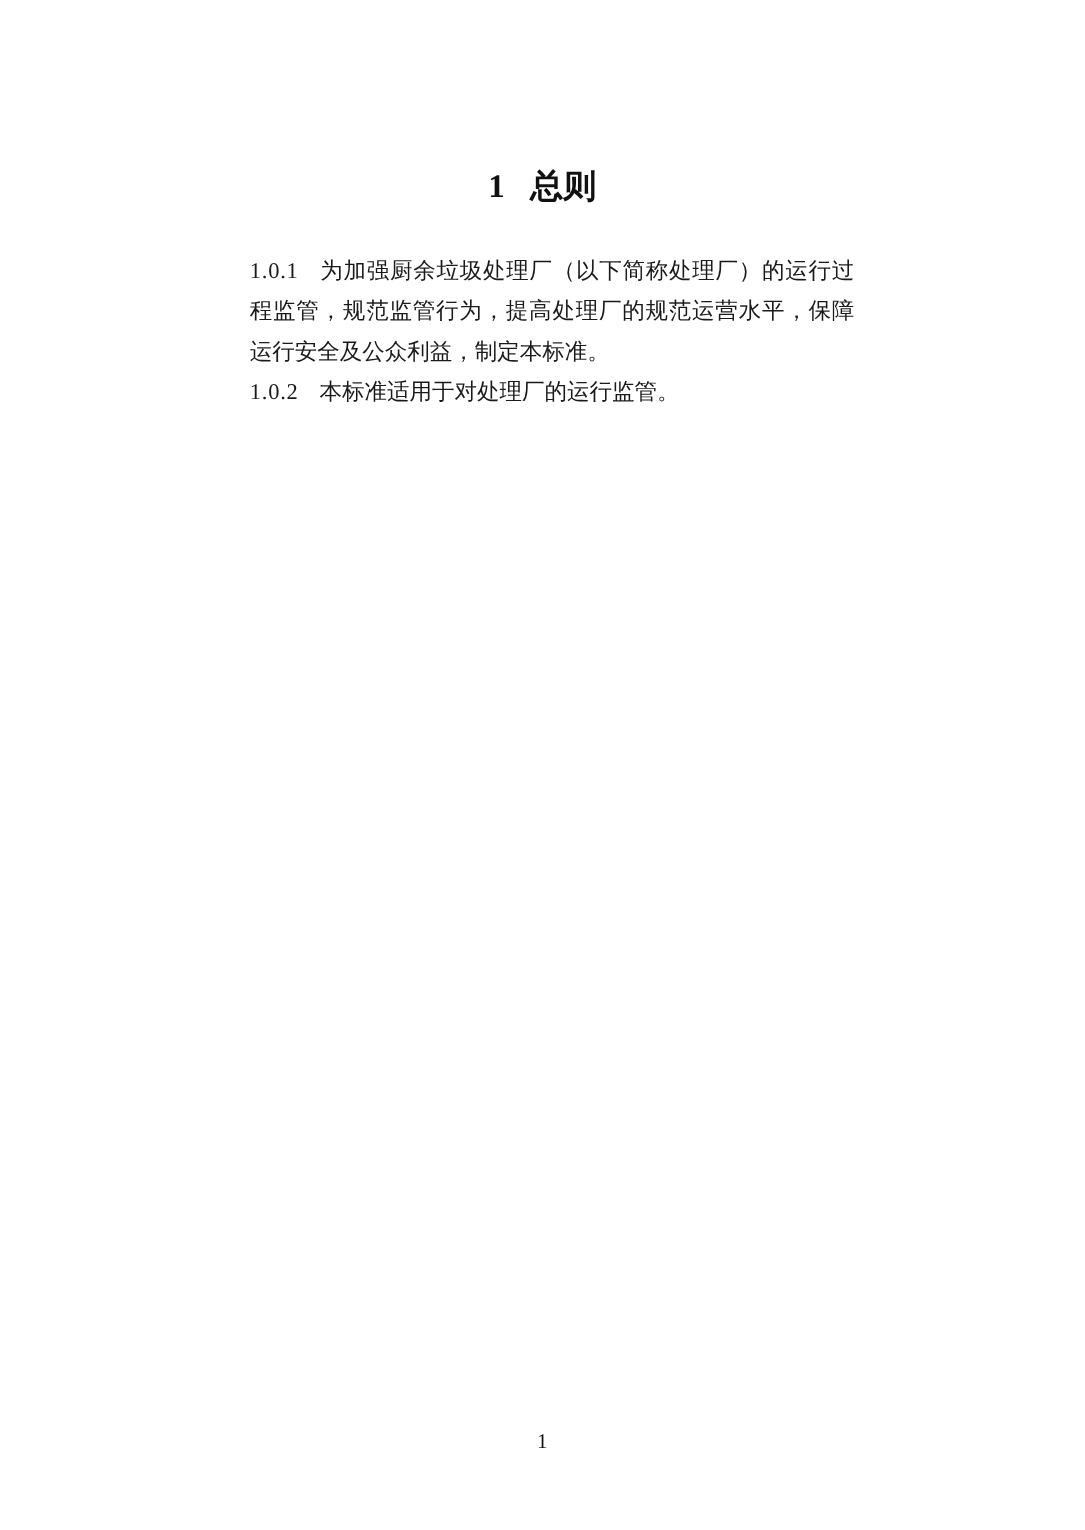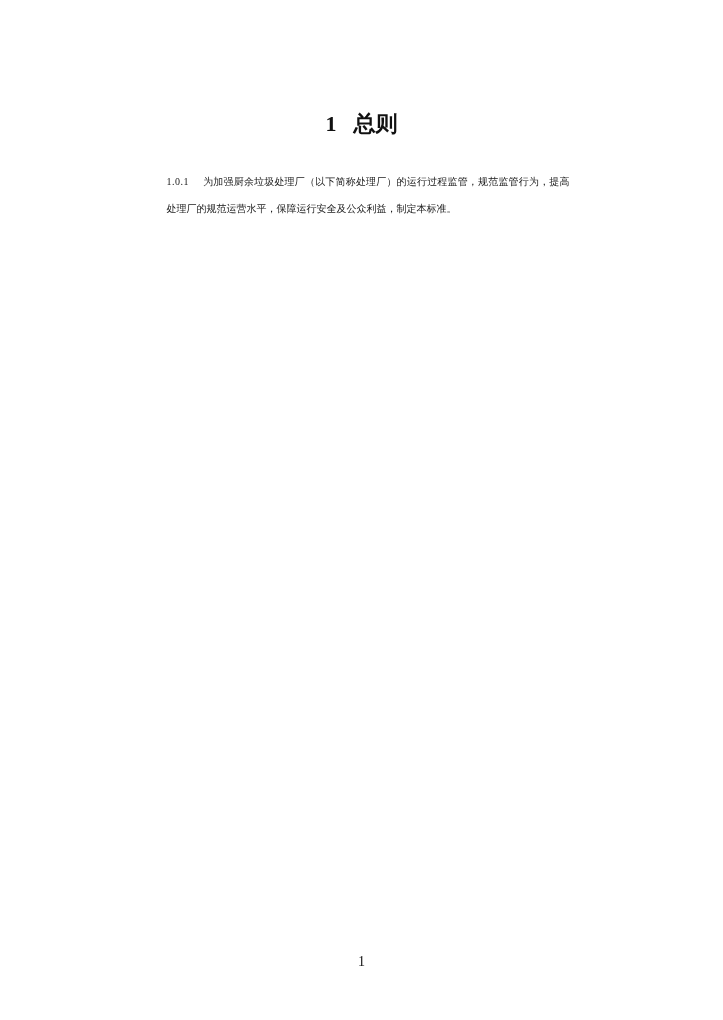--- a/index.html
+++ b/index.html
@@ -25,21 +25,21 @@
     line-height: 30px;
     font-weight: 700;
     color: #111111;
   }
   .chapter-title .title-num {
     display: inline-block;
     margin-right: 17px;
   }
   .content {
     margin: 29px 93px 0 106px;
-    font-size: 10px;
+    font-size: 15px;
     line-height: 27px;
     text-align: justify;
   }
   .clause {
     margin: 0;
     padding: 0;
   }
   .clause-num {
     display: inline;
     margin-right: 14px;
@@ -64,19 +64,22 @@
   <h1 class="chapter-title">
     <span class="title-num">1</span><span class="title-text">总则</span>
   </h1>
 
   <div class="content">
 
     <p class="clause">
       <span class="clause-num">1.0.1</span><span class="clause-text">为加强厨余垃圾处理厂（以下简称处理厂）的运行过程监管，规范监管行为，提高处理厂的规范运营水平，保障运行安全及公众利益，制定本标准。</span>
     </p>
 
+    <p class="clause">
+      <span class="clause-num">1.0.2</span><span class="clause-text">本标准适用于对处理厂的运行监管。</span>
+    </p>
 
 
   </div>
 
   <div class="page-number">1</div>
 
 </div>
 
 </body></html>

